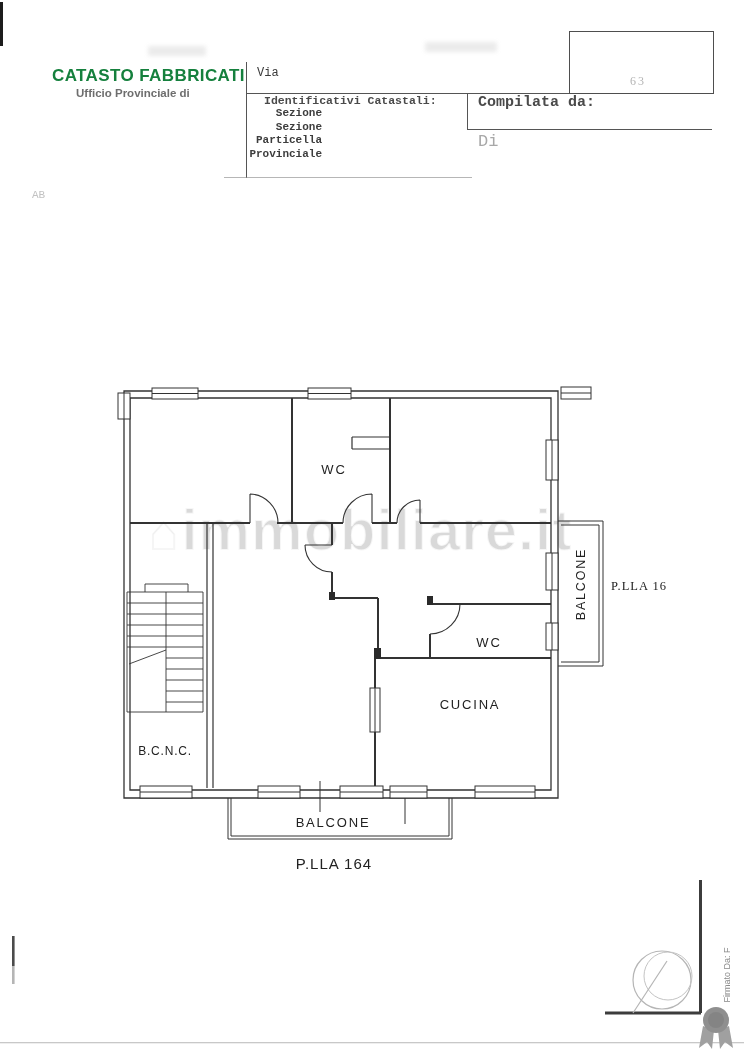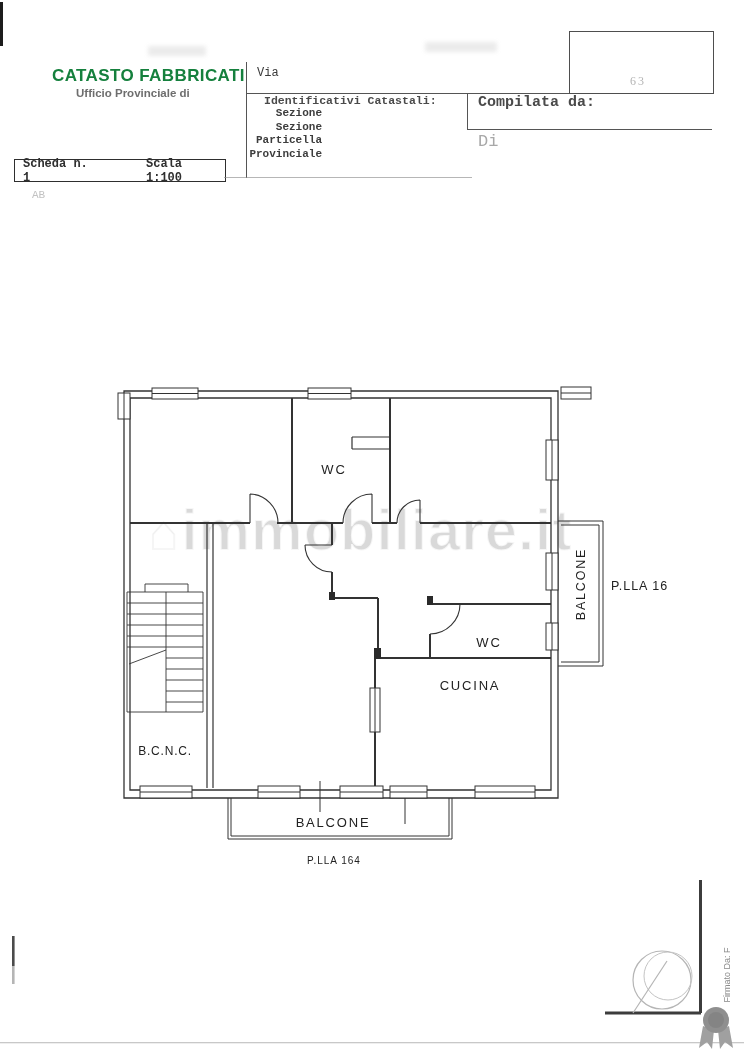--- a/index.html
+++ b/index.html
@@ -26,25 +26,25 @@
   .comp-sub{left:478px;top:94px;font-size:17px;color:#a8a8a8;filter:blur(.4px);margin-top:38px;}
   .faint-number{left:630px;top:74px;font-size:12px;color:#b4b4b4;filter:blur(.5px);letter-spacing:2px;font-family:Liberation Serif, serif;}
   .toprightbox{left:569px;top:31px;width:143px;height:61px;border:1px solid #4e4e4e;}
   .header-rule{left:224px;top:177px;width:248px;height:1px;background:#8f8f8f;opacity:.65;}
   .smudge{background:rgba(110,110,110,.14);filter:blur(2px);border-radius:2px;}
 
   
   .plan-label{letter-spacing:1.8px;color:#222;text-align:center;}
   .lbl-wc1{left:316px;top:462px;width:36px;font-size:13px;}
   .lbl-wc2{left:471px;top:635px;width:36px;font-size:13px;}
-  .lbl-cucina{left:436px;top:678px;width:68px;font-size:13px;}
+  .lbl-cucina{left:436px;top:697px;width:68px;font-size:13px;}
   .lbl-bcnc{left:134px;top:736px;width:62px;font-size:12px;letter-spacing:.8px;margin-top:8px;}
   .lbl-balcone-b{left:294px;top:815px;width:78px;font-size:13px;}
-  .lbl-plla-b{left:294px;top:855px;width:80px;font-size:10px;letter-spacing:1px;}
-  .lbl-plla-r{left:611px;top:579px;width:70px;font-size:12.5px;letter-spacing:1px;text-align:left;}
+  .lbl-plla-b{left:294px;top:855px;width:80px;font-size:15px;letter-spacing:1px;}
+  .lbl-plla-r{left:611px;top:579px;width:70px;font-size:12.5px;letter-spacing:1px;text-align:left;font-family:Liberation Serif, serif;}
   .lbl-balcone-r{left:541px;top:577px;width:80px;height:14px;font-size:12.5px;
                  transform:rotate(-90deg);transform-origin:center;}
 
   
   .watermark{left:148px;top:496px;width:600px;font-size:58px;font-weight:bold;letter-spacing:1px;
              color:rgba(130,130,130,.30);-webkit-text-stroke:2px rgba(255,255,255,.75);
              text-shadow:0 0 2px rgba(255,255,255,.55);white-space:nowrap;}
   .watermark .house{font-size:52px;margin-right:1px;}
 
   
@@ -53,24 +53,20 @@
   svg.overlay{position:absolute;left:0;top:0;pointer-events:none;}
 </style>
 </head>
 <body>
 
 <div id="page">
 
   <div class="abs title">CATASTO FABBRICATI</div>
   <div class="abs subtitle">Ufficio Provinciale di</div>
 
-  <div class="abs scheda-box mono">
-    <span class="s1">Scheda n. 1</span>
-    <span class="s2">Scala 1:100</span>
-  </div>
   <div class="abs faded-note mono">AB</div>
 
   <div class="abs vline" style="left:246px;top:62px;height:116px;"></div>
   <div class="abs hline" style="left:246px;top:93px;width:466px;"></div>
   <div class="abs vline" style="left:467px;top:93px;height:36px;"></div>
   <div class="abs hline" style="left:467px;top:129px;width:245px;"></div>
   <div class="abs toprightbox"></div>
   <div class="abs header-rule"></div>
 
   <div class="abs via-label mono">Via</div>

